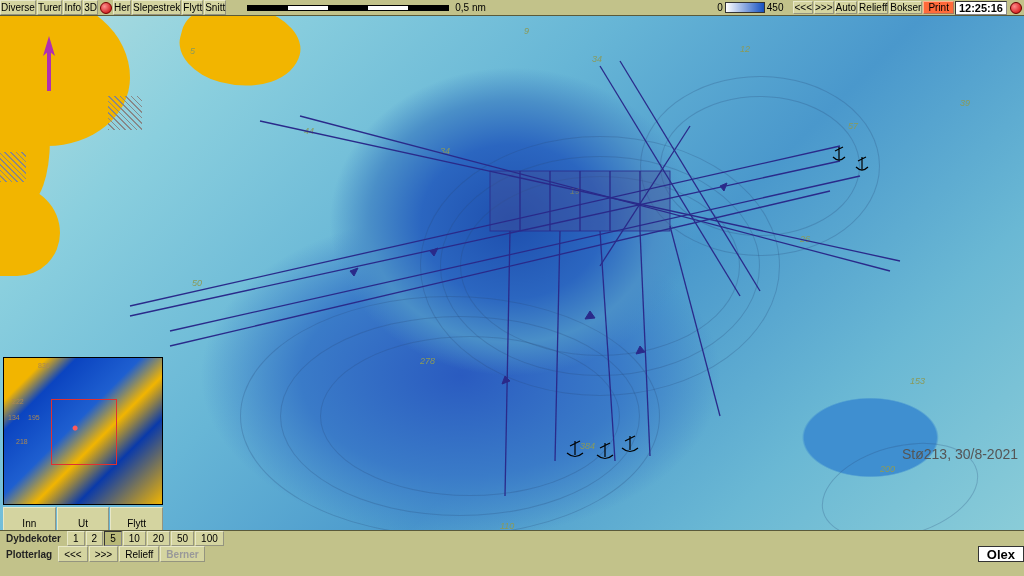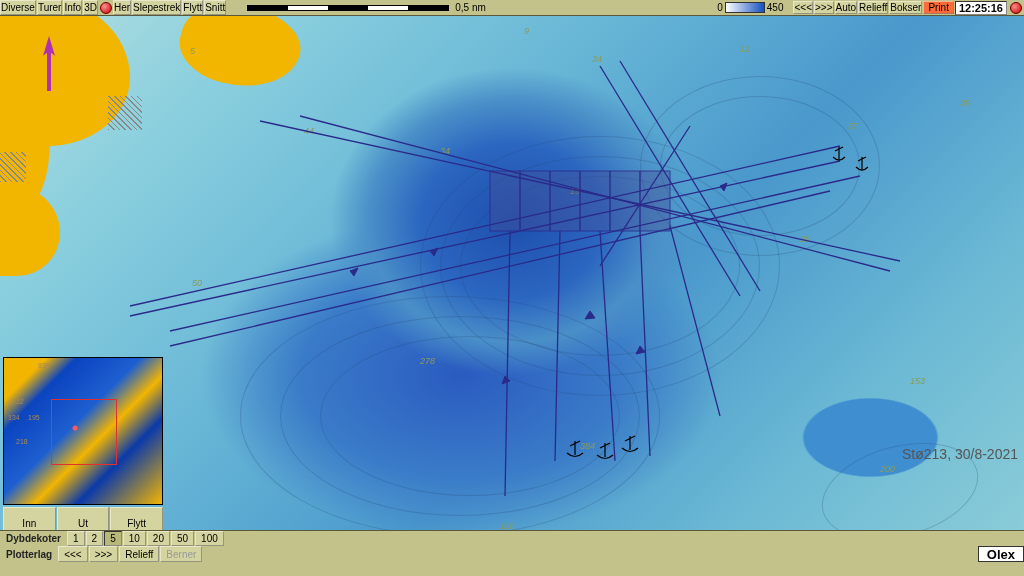--- a/index.html
+++ b/index.html
@@ -57,21 +57,21 @@
 
 .corner-info { position:absolute; right:6px; bottom:68px; font-size:14px; color:#555; }
 
 .bottombar { position:absolute; left:0; right:0; bottom:0; height:46px; background:#c2c28a; border-top:1px solid #5a5a3a; display:flex; flex-direction:column; z-index:50; }
 .row { display:flex; align-items:stretch; height:15px; font-size:10px; }
 .row .lbl { background:#c2c28a; padding:0 6px; display:flex; align-items:center; font-weight:bold; color:#222; }
 .row .btn { background:#d4d4a0; border:1px outset #e8e8c8; padding:0 5px; display:flex; align-items:center; cursor:pointer; margin-right:1px; white-space:nowrap; }
 .row .btn.sel { border:1px inset #888; background:#b8b878; }
 .row .gap { flex:1; }
 .row .hint { padding:0 6px; display:flex; align-items:center; color:#222; font-weight:bold; font-size:10px; }
-.row .ghost { color:#999; }
+.row .ghost { color:#999;font-weight:bold; }
 .logo { margin-left:auto; background:#fff; padding:0 8px; font-weight:bold; font-size:13px; border:1px solid #333; display:flex; align-items:center; }
 
 .hatch { position:absolute; background:repeating-linear-gradient(45deg,#888 0,#888 1px,transparent 1px,transparent 4px); }
 </style>
 </head>
 <body>
 
 <div class="topbar">
   <div class="btn">Diverse</div>
   <div class="btn">Turer</div>

